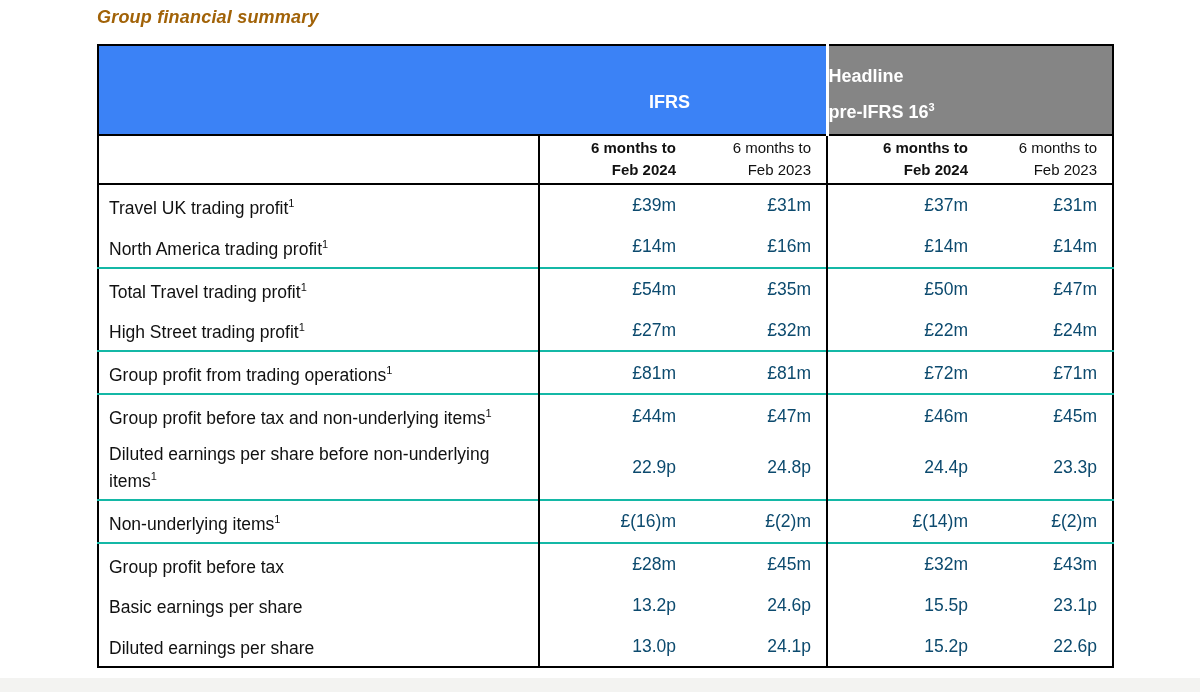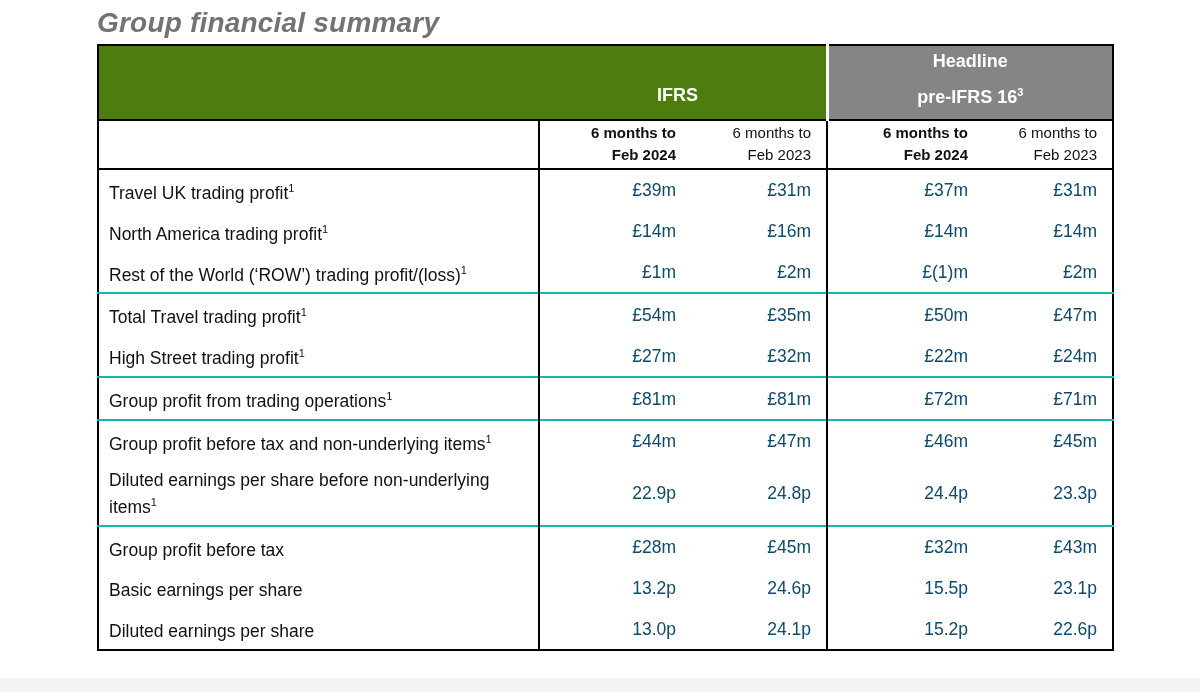--- a/index.html
+++ b/index.html
@@ -7,42 +7,42 @@
   body {
     background: #ffffff;
     font-family: "Liberation Sans", sans-serif;
     color: #111111;
   }
   .page { position: relative; width: 1200px; height: 692px; background: #ffffff; }
 
   .doc-title {
     position: absolute;
     left: 97px; top: 7px;
-    font-size: 28px;
+    font-size: 18px;
     font-weight: bold;
     font-style: italic;
-    color: #737373;
+    color: #a16207;
     letter-spacing: 0.2px;
   }
 
   table.fin {
     position: absolute;
     left: 97px; top: 44px;
     width: 1015px;
     border-collapse: collapse;
     table-layout: fixed;
     border: 2px solid #000;
   }
 
   
   tr.band-row { height: 71px; }
   td.band-black {
-    background: #4d7c0f;
+    background: #3b82f6;
     vertical-align: bottom;
-    padding: 4px;
+    padding: 12px;
     margin-left: 40px;
   }
   .band-black-inner {
     display: flex;
     justify-content: flex-end;
     width: 100%;
   }
   .band-ifrs {
     width: 288px;
     text-align: center;
@@ -52,25 +52,26 @@
     padding-bottom: 9px;
     line-height: 22px;
   }
   td.band-gray {
     background: #858585;
     border-left: 3px solid #ffffff;
     vertical-align: bottom;
     padding: 0 0 6px 0;
   }
   .band-gray-inner {
-    text-align: center;
+    text-align: left;
     color: #ffffff;
     font-weight: bold;
     font-size: 18px;
     line-height: 31px;
+    margin-top: 15px;
   }
   .band-gray-inner sup { font-size: 11px; }
 
   
   tr.subhead-row td {
     border-top: 2px solid #000;
     border-bottom: 2px solid #000;
     height: 47px;
     vertical-align: middle;
     font-size: 15px;
@@ -172,27 +173,20 @@
       <td class="cell-val">£37m</td>
       <td class="cell-val">£31m</td>
     </tr>
         <tr>
       <td class="cell-label v-sep-right"><span class="lbl-text">North America trading profit</span><sup class="lbl-sup">1</sup></td>
       <td class="cell-val">£14m</td>
       <td class="cell-val v-sep-right">£16m</td>
       <td class="cell-val">£14m</td>
       <td class="cell-val">£14m</td>
     </tr>
-        <tr>
-      <td class="cell-label v-sep-right"><span class="lbl-text">Rest of the World (‘ROW’) trading profit/(loss)</span><sup class="lbl-sup">1</sup></td>
-      <td class="cell-val">£1m</td>
-      <td class="cell-val v-sep-right">£2m</td>
-      <td class="cell-val">£(1)m</td>
-      <td class="cell-val">£2m</td>
-    </tr>
         <tr class="section-start">
       <td class="cell-label v-sep-right"><span class="lbl-text">Total Travel trading profit</span><sup class="lbl-sup">1</sup></td>
       <td class="cell-val">£54m</td>
       <td class="cell-val v-sep-right">£35m</td>
       <td class="cell-val">£50m</td>
       <td class="cell-val">£47m</td>
     </tr>
         <tr>
       <td class="cell-label v-sep-right"><span class="lbl-text">High Street trading profit</span><sup class="lbl-sup">1</sup></td>
       <td class="cell-val">£27m</td>
@@ -215,20 +209,27 @@
       <td class="cell-val">£45m</td>
     </tr>
         <tr>
       <td class="cell-label v-sep-right"><span class="lbl-text">Diluted earnings per share before non-underlying items</span><sup class="lbl-sup">1</sup></td>
       <td class="cell-val">22.9p</td>
       <td class="cell-val v-sep-right">24.8p</td>
       <td class="cell-val">24.4p</td>
       <td class="cell-val">23.3p</td>
     </tr>
         <tr class="section-start">
+      <td class="cell-label v-sep-right"><span class="lbl-text">Non-underlying items</span><sup class="lbl-sup">1</sup></td>
+      <td class="cell-val">£(16)m</td>
+      <td class="cell-val v-sep-right">£(2)m</td>
+      <td class="cell-val">£(14)m</td>
+      <td class="cell-val">£(2)m</td>
+    </tr>
+        <tr class="section-start">
       <td class="cell-label v-sep-right"><span class="lbl-text">Group profit before tax</span><sup class="lbl-sup"></sup></td>
       <td class="cell-val">£28m</td>
       <td class="cell-val v-sep-right">£45m</td>
       <td class="cell-val">£32m</td>
       <td class="cell-val">£43m</td>
     </tr>
         <tr>
       <td class="cell-label v-sep-right"><span class="lbl-text">Basic earnings per share</span><sup class="lbl-sup"></sup></td>
       <td class="cell-val">13.2p</td>
       <td class="cell-val v-sep-right">24.6p</td>

